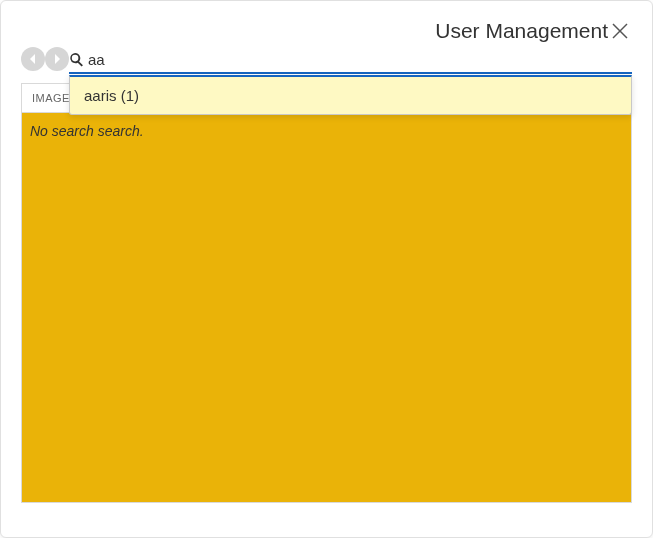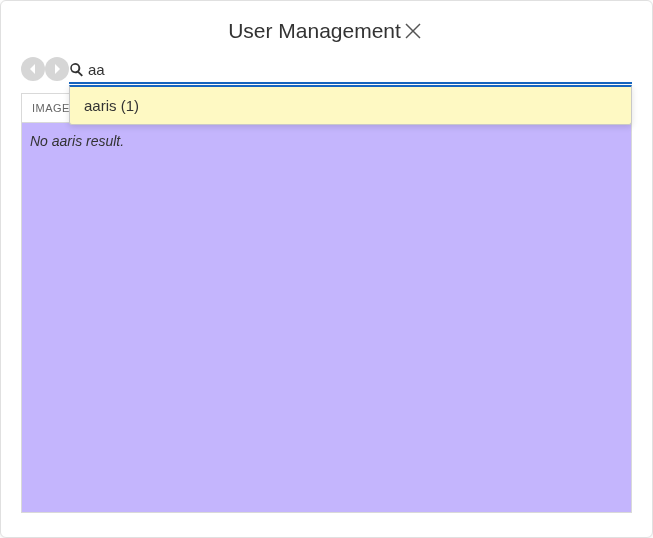--- a/index.html
+++ b/index.html
@@ -15,22 +15,22 @@
     width: 653px; height: 538px;
     border: 1px solid #e0e0e0;
     border-radius: 6px;
     box-shadow: 0 1px 4px rgba(0,0,0,0.08);
     background: #fff;
     padding: 18px 20px 20px 20px;
   }
   .title-row {
     display: flex;
     align-items: center;
-    justify-content: center;
-    margin-bottom: 14px;
+    justify-content: flex-end;
+    margin-bottom: 4px;
   }
   .dialog-title {
     font-size: 21px;
     font-weight: 400;
     color: #333;
   }
   .close-btn {
     cursor: pointer;
     width: 24px; height: 24px;
     display: flex; align-items: center; justify-content: center;
@@ -98,21 +98,21 @@
     font-size: 15px;
     color: #333;
     cursor: pointer;
   }
 
   .table-area {
     margin-top: 12px;
     border: 1px solid #d9d9d9;
     height: 420px;
     overflow: hidden;
-    background: #c4b5fd;
+    background: #eab308;
   }
   .table-header {
     display: flex;
     border-bottom: 1px solid #d9d9d9;
     background: #fff;
   }
   .th {
     font-size: 11px;
     letter-spacing: 0.5px;
     color: #666;
@@ -168,16 +168,16 @@
         <div class="suggest-item">aaris (1)</div>
       </div>
     </div>
   </div>
 
   <div class="table-area">
     <div class="table-header">
       <div class="th th-image">IMAGE</div>
       <div class="th th-username">USERNAME</div>
     </div>
-    <div class="no-result">No aaris result.</div>
+    <div class="no-result">No search search.</div>
   </div>
 
 </div>
 
 </body></html>

